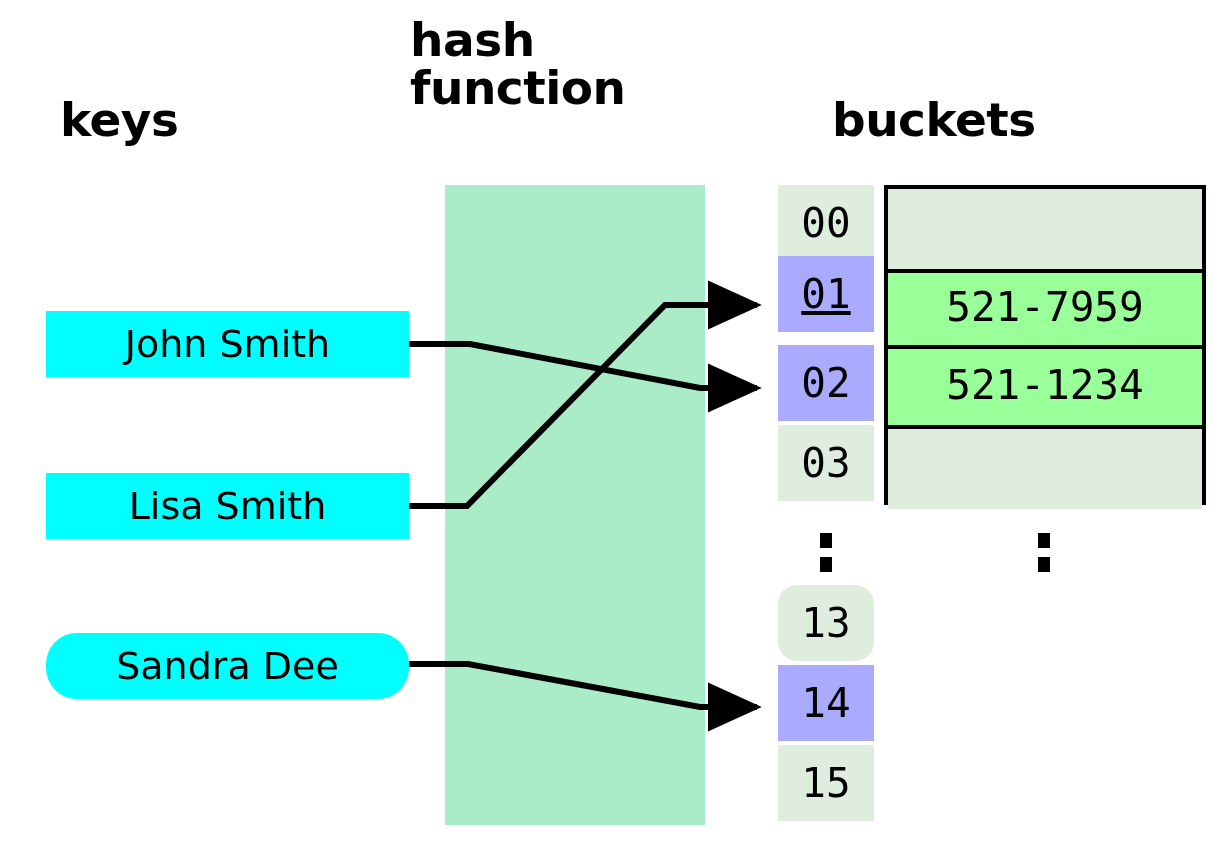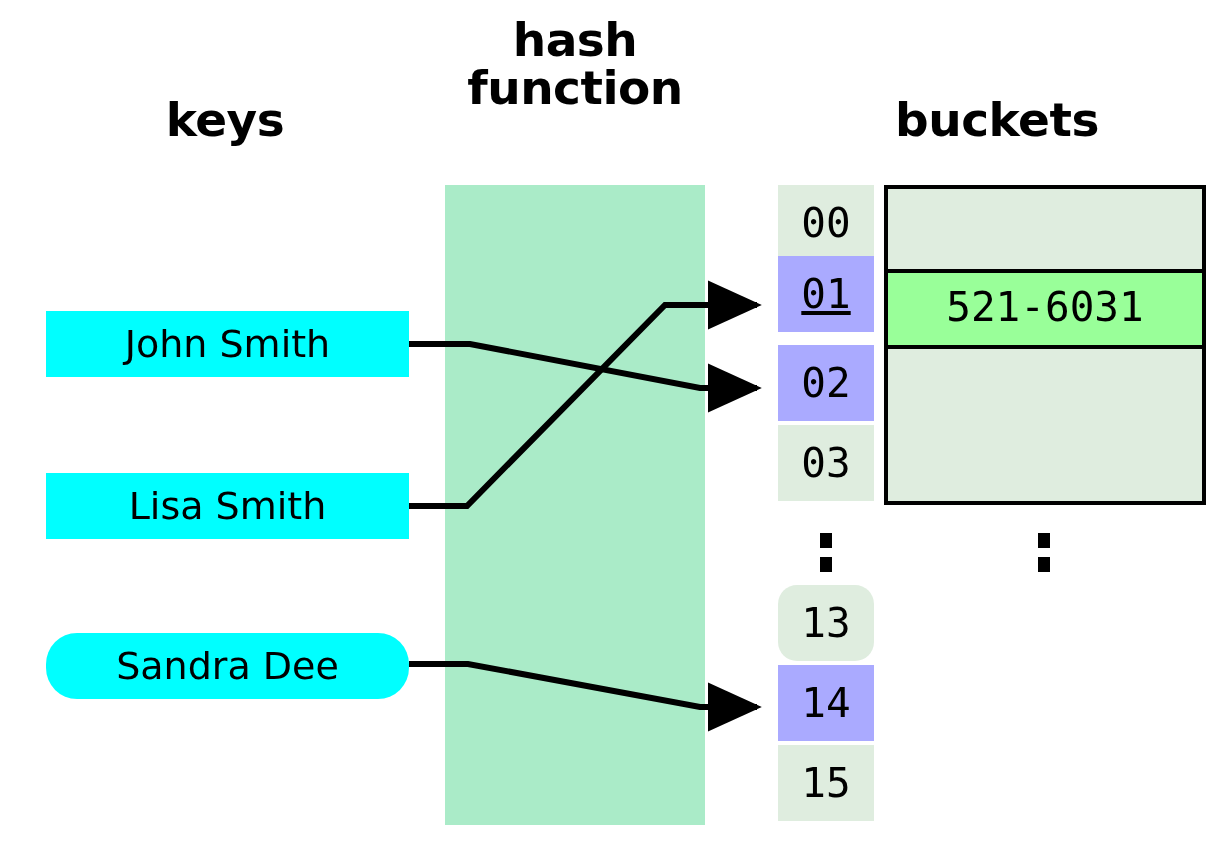--- a/index.html
+++ b/index.html
@@ -20,21 +20,21 @@
   }
 
   
   .heading {
     position: absolute;
     font-family: "DejaVu Sans", sans-serif;
     font-weight: bold;
     font-size: 47px;
     line-height: 1.02;
     color: #000000;
-    text-align: center;
+    text-align: left;
     white-space: pre-line;
     letter-spacing: -0.5px;
   }
   #heading-keys   { left: 60px;  top: 96px;  width: 330px; }
   #heading-hash   { left: 410px; top: 16px;  width: 330px; }
   #heading-buckets{ left: 832px; top: 96px;  width: 330px; }
 
   
   #hash-band {
     position: absolute;
@@ -157,21 +157,22 @@
   <div class="index-cell filled" style="top:256px;text-decoration:underline;">01</div>
   <div class="index-cell filled" style="top:345px;">02</div>
   <div class="index-cell" style="top:425px;text-align:center;">03</div>
 
   <div class="index-cell" style="top:585px;border-radius:19px;">13</div>
   <div class="index-cell filled" style="top:665px;">14</div>
   <div class="index-cell" style="top:745px;">15</div>
 
   <div class="bucket-group" id="bucket-group-top">
     <div class="bucket-cell"></div>
-    <div class="bucket-cell filled">521-6031</div>
+    <div class="bucket-cell filled">521-7959</div>
+    <div class="bucket-cell filled">521-1234</div>
     <div class="bucket-cell"></div>
   </div>
 
 
   <div class="vdots" id="vdots-index">
     <span></span>
       <span></span>
   </div>
   <div class="vdots" id="vdots-bucket">
     <span></span>

